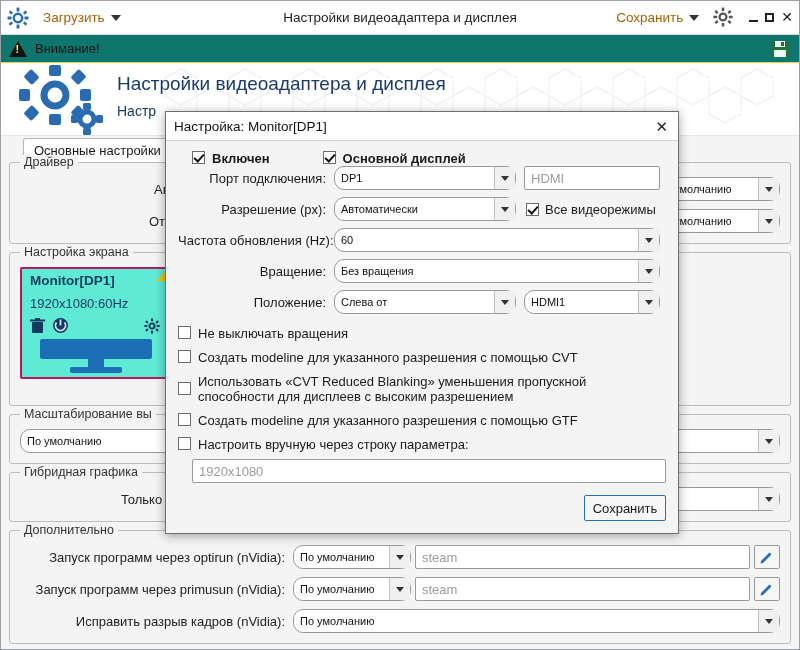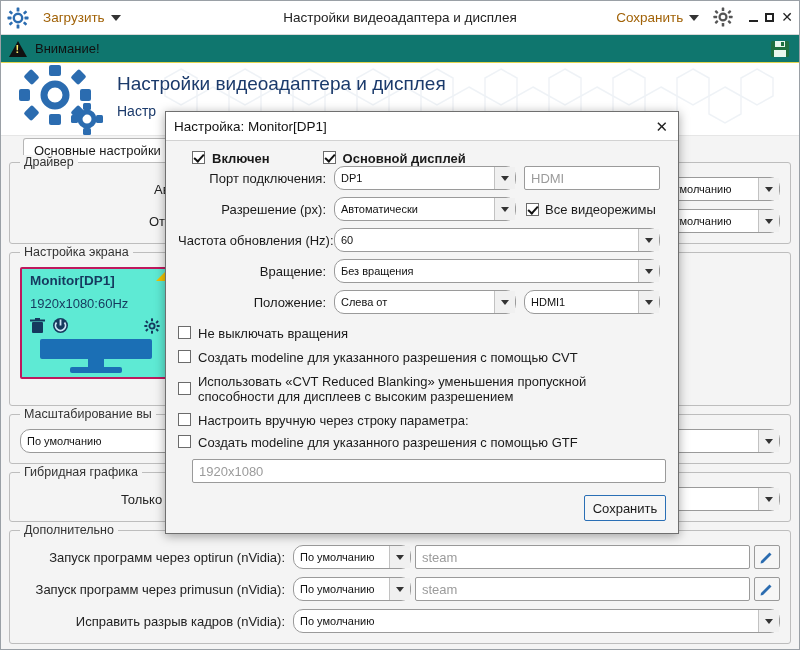--- a/index.html
+++ b/index.html
@@ -711,28 +711,28 @@
         <span class="txt">Не выключать вращения</span>
       </div>
       <div class="chk-line">
         <span class="chk"></span>
         <span class="txt">Создать modeline для указанного разрешения с помощью CVT</span>
       </div>
       <div class="chk-line">
         <span class="chk" style="margin-top:8px;"></span>
         <span class="txt" style="max-width:452px;">Использовать «CVT Reduced Blanking» уменьшения пропускной способности для дисплеев с высоким разрешением</span>
       </div>
+      <div class="chk-line">
+        <span class="chk"></span>
+        <span class="txt">Создать modeline для указанного разрешения с помощью GTF</span>
+      </div>
       <div class="chk-line" style="margin-bottom:7px;">
         <span class="chk"></span>
         <span class="txt">Настроить вручную через строку параметра:</span>
       </div>
-      <div class="chk-line">
-        <span class="chk"></span>
-        <span class="txt">Создать modeline для указанного разрешения с помощью GTF</span>
-      </div>
 
       <div class="textbox" style="margin-left:14px;">1920x1080</div>
 
       <div class="btnrow">
         <div class="btn primary">Сохранить</div>
       </div>
     </div>
   </div>
 
 </div>

